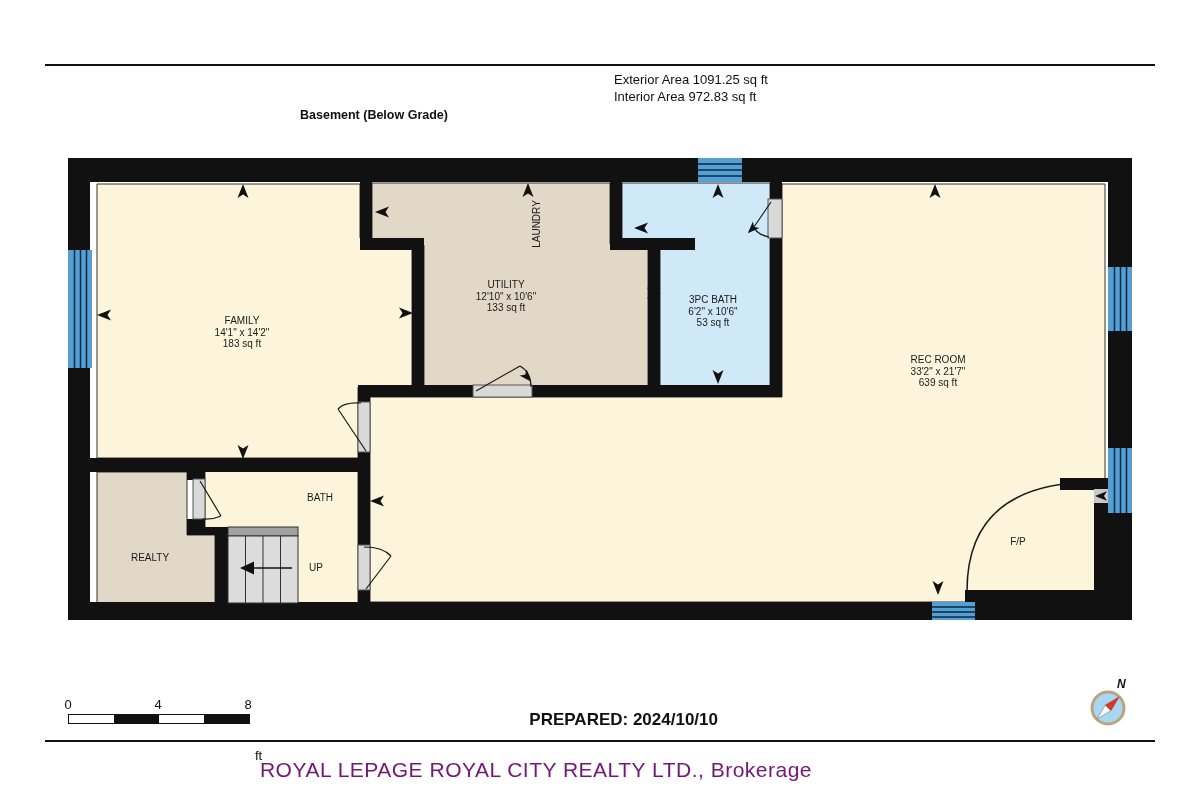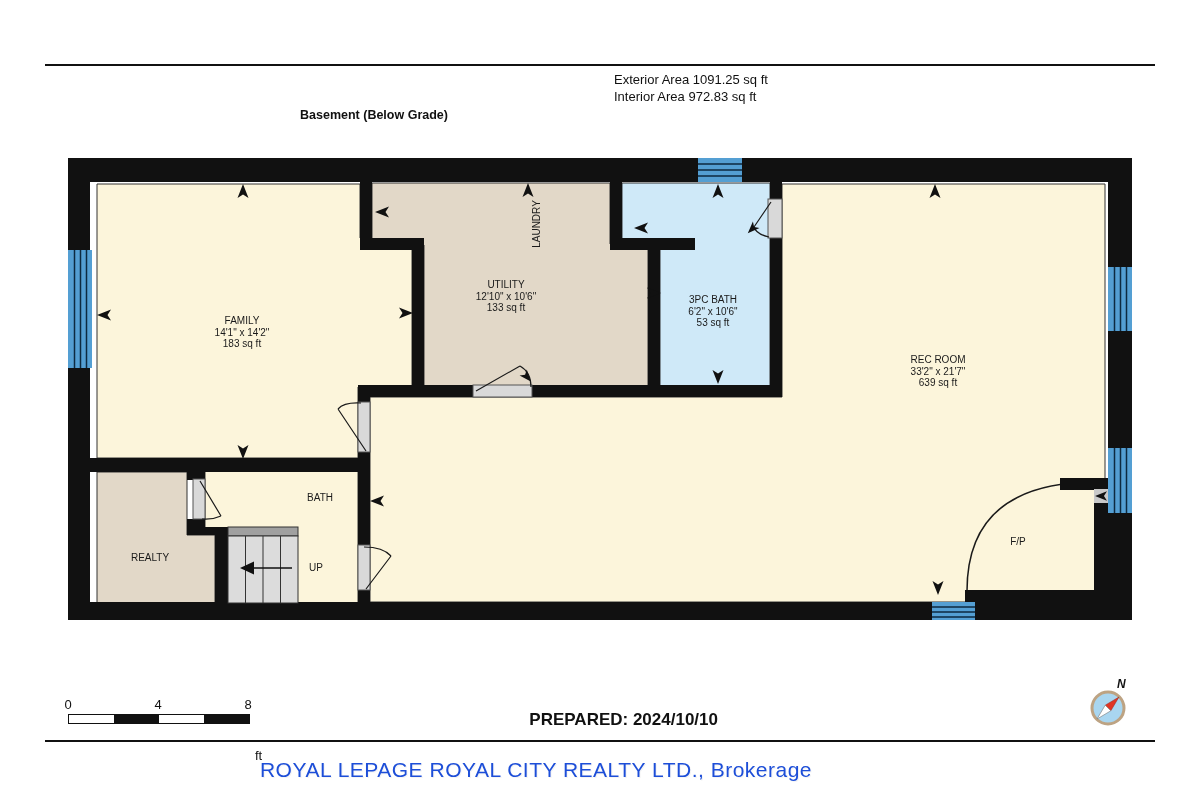--- a/index.html
+++ b/index.html
@@ -10,21 +10,21 @@
   .title{width:1200px;text-align:center;top:34px;font-size:20px;font-weight:bold;letter-spacing:.3px;}
   .hline{left:45px;width:1110px;height:2px;background:#111;}
   .sub-bold{font-weight:bold;font-size:12.5px;}
   .sub{font-size:13px;}
   .room-label{transform:translate(-50%,-50%);text-align:center;font-size:10px;line-height:11.5px;color:#1a1a1a;white-space:nowrap;}
   .rot{transform:translate(-50%,-50%) rotate(-90deg);}
   .tick{font-size:13px;transform:translate(-50%,0);}
   .ft{font-size:13px;}
   .prepared{width:220px;text-align:right;font-weight:bold;font-size:17px;transform:translate(-50%,0);}
   .disclaimer{font-size:10.8px;color:#222;}
-  .watermark{width:1072px;text-align:center;font-size:21px;letter-spacing:.5px;color:#1d4ed8;
+  .watermark{width:1072px;text-align:center;font-size:21px;letter-spacing:.5px;color:#701a75;
              text-shadow:0 0 2px #ffffff,1px 1px 0 #f2f2f2;}
   .north{font-size:12px;font-style:italic;font-weight:bold;}
   .scalebar{display:flex;border:1px solid #111;height:8px;width:180px;}
   .scalebar div{flex:1;}
 </style>
 </head>
 <body>
 
 <div id="page">
 

